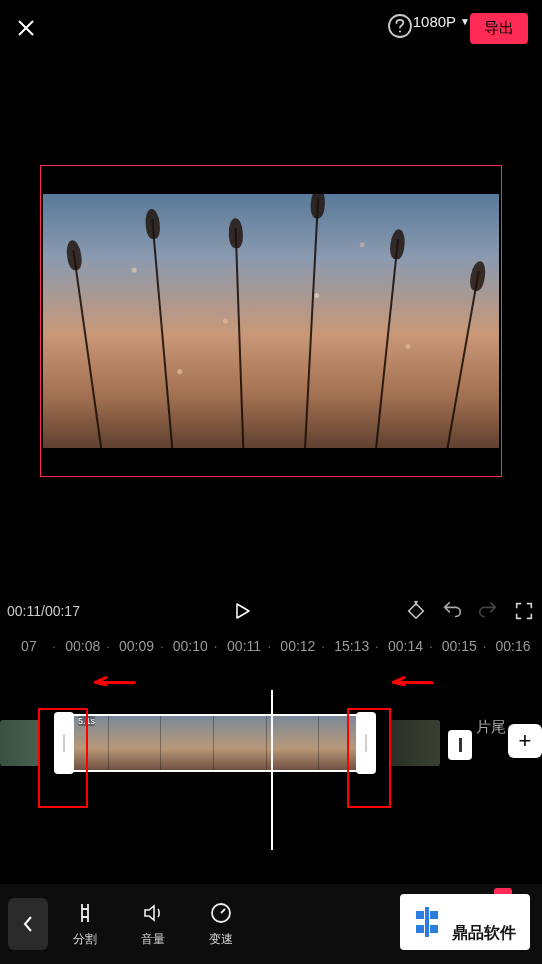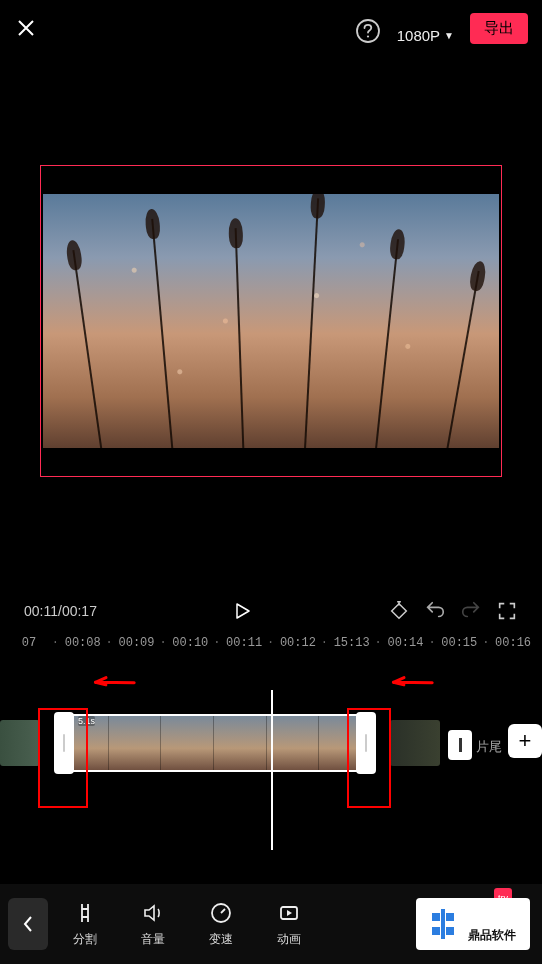--- a/index.html
+++ b/index.html
@@ -12,21 +12,21 @@
     overflow: hidden;
     position: relative;
   }
   .topbar {
     height: 56px;
     display: flex;
     align-items: center;
     justify-content: space-between;
     padding: 0 14px;
   }
-  .top-left, .top-right { display: flex; align-items: flex-end; gap: 16px; }
+  .top-left, .top-right { display: flex; align-items: flex-start; }
   .icon-btn { display: flex; align-items: center; justify-content: center; cursor: pointer; color: #fff; }
   .close-x { width: 24px; height: 24px; }
   .help-circle { width: 26px; height: 26px; }
   .resolution {
     display: flex; align-items: center; font-size: 15px; font-weight: 500; color: #eee; cursor: pointer;
   }
   .resolution .chev { margin-left: 4px; font-size: 10px; }
   .export-btn {
     background: #ff2b54;
     color: #000000;
@@ -75,38 +75,37 @@
   .reed.r5 { left: 330px; bottom: -20px; height: 230px; transform: rotate(6deg); }
   .reed.r6 { left: 400px; bottom: -20px; height: 200px; transform: rotate(10deg); }
   .reed::before {
     content: ""; position: absolute; top: -10px; left: -6px; width: 14px; height: 30px;
     background: rgba(30,15,8,0.8); border-radius: 50% 50% 40% 40%;
   }
   .playbar {
     height: 50px;
     display: flex;
     align-items: center;
-    padding: 0 24px;
+    padding: 0 7px;
     gap: 14px;
     margin-top: 30px;
   }
   .time-text { font-size: 14px; color: #ccc; }
   .spacer { flex: 1; }
   .play-btn { width: 20px; height: 20px; cursor: pointer; }
   .ctrl-icon { width: 22px; height: 22px; color: #aaa; cursor: pointer; }
   .ctrl-icon.dim { opacity: 0.4; }
   .ruler {
     height: 18px;
     display: flex;
-    align-items: flex-start;
-    font-size: 12px;
+    align-items: flex-end;
+    font-size: 14px;
     color: #999;
     padding: 0 2px;
     gap: 0;
-    font-family: Liberation Mono, monospace;
   }
   .ruler span { width: 56px; text-align: center; position: relative; }
   .ruler span.dot::before { content: "·"; position: absolute; left: -4px; color: #666; }
   .timeline-wrap {
     height: 200px;
     position: relative;
     margin-top: 6px;
   }
   .arrow {
     position: absolute;
@@ -168,21 +167,21 @@
     position: absolute; left: 78px; top: 2px; font-size: 9px; color: #fff;
     background: rgba(0,0,0,0.3); padding: 0 0; border-radius: 2px;
   }
   .end-badge {
     position: absolute; left: 448px; top: 16px;
     background: #fff; color: #000; width: 24px; height: 30px;
     border-radius: 4px; display: flex; align-items: center; justify-content: center;
   }
   .end-badge::before { content: ""; width: 3px; height: 14px; background: #333; }
   .end-text {
-    position: absolute; left: 476px; top: 24px; font-size: 13px; color: #aaa;
+    position: absolute; left: 476px; top: 4px; font-size: 15px; color: #aaa;
   }
   .add-btn {
     position: absolute; left: 508px; top: 64px;
     width: 34px; height: 34px; background: #fff; color: #000;
     border-radius: 6px; display: flex; align-items: center; justify-content: center;
     font-size: 22px; font-weight: 300; cursor: pointer;
   }
   .playhead {
     position: absolute;
     left: 271px;
@@ -220,21 +219,21 @@
     display: flex; align-items: center; gap: 8px;
     background: #fff;
     padding: 6px 14px 6px 10px;
     border-radius: 4px;
   }
   .wm-logo {
     width: 34px; height: 34px;
     display: flex; align-items: center; justify-content: center;
   }
   .wm-text {
-    font-size: 12px; font-weight: 700; color: #111; margin-top: 23px;
+    font-size: 16px; font-weight: 700; color: #111; margin-top: 23px;
   }
   .try-badge {
     position: absolute; right: 30px; bottom: 56px;
     background: #ff2b54; color: #fff; font-size: 9px;
     padding: 5px 4px; border-radius: 3px;
   }
 </style>
 </head>
 <body>
 
@@ -378,27 +377,20 @@
       </svg>
     <span class="tlabel">音量</span>
   </div>
   <div class="tool">
     <svg class="ticon" viewBox="0 0 24 24">
         <circle cx="12" cy="12" r="9" stroke="#eee" stroke-width="1.8" fill="none"></circle>
         <path d="M12 12 L16 8" stroke="#eee" stroke-width="1.8"></path>
       </svg>
     <span class="tlabel">变速</span>
   </div>
-  <div class="tool">
-    <svg class="ticon" viewBox="0 0 24 24">
-        <rect x="4" y="6" width="16" height="12" rx="2" stroke="#eee" stroke-width="1.8" fill="none"></rect>
-        <path d="M10 9v6l5-3z" fill="#eee"></path>
-      </svg>
-    <span class="tlabel">动画</span>
-  </div>
 </div>
 
 <div class="try-badge">try</div>
 <div class="watermark">
   <div class="wm-logo">
     <svg width="34" height="34" viewBox="0 0 34 34">
         <rect x="6" y="6" width="8" height="8" fill="#2b7de0"></rect>
         <rect x="20" y="6" width="8" height="8" fill="#2b7de0"></rect>
         <rect x="6" y="20" width="8" height="8" fill="#2b7de0"></rect>
         <rect x="20" y="20" width="8" height="8" fill="#2b7de0"></rect>

